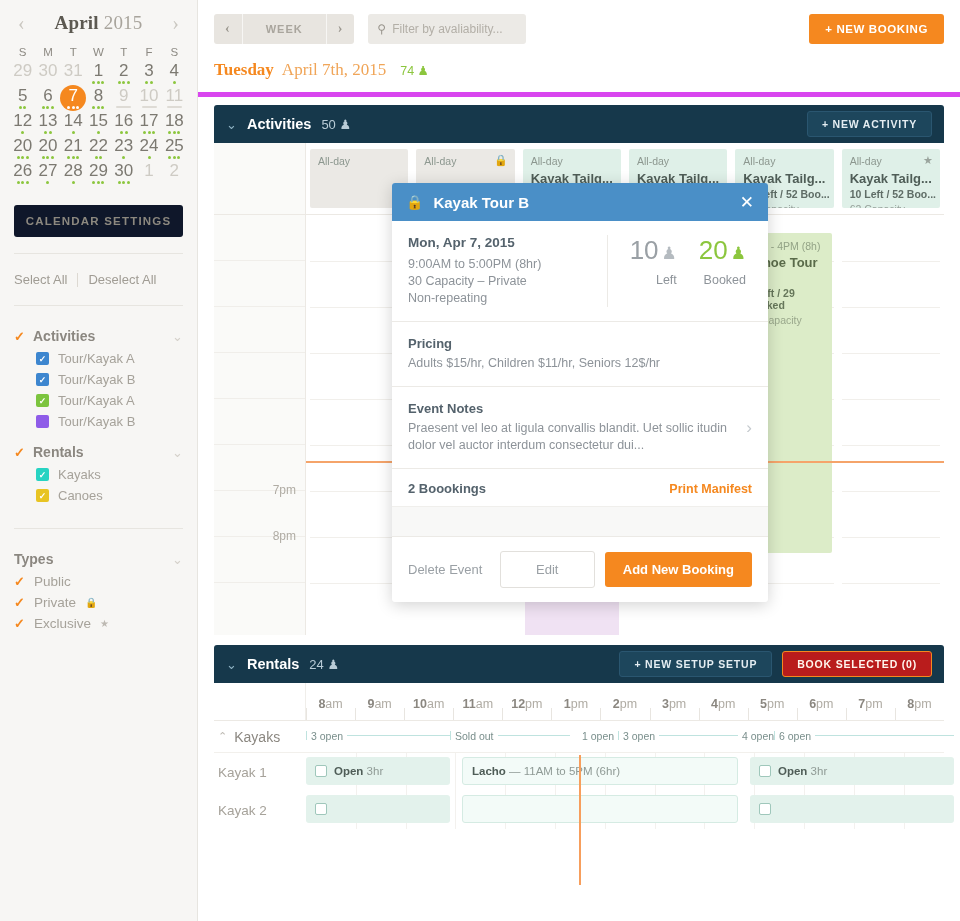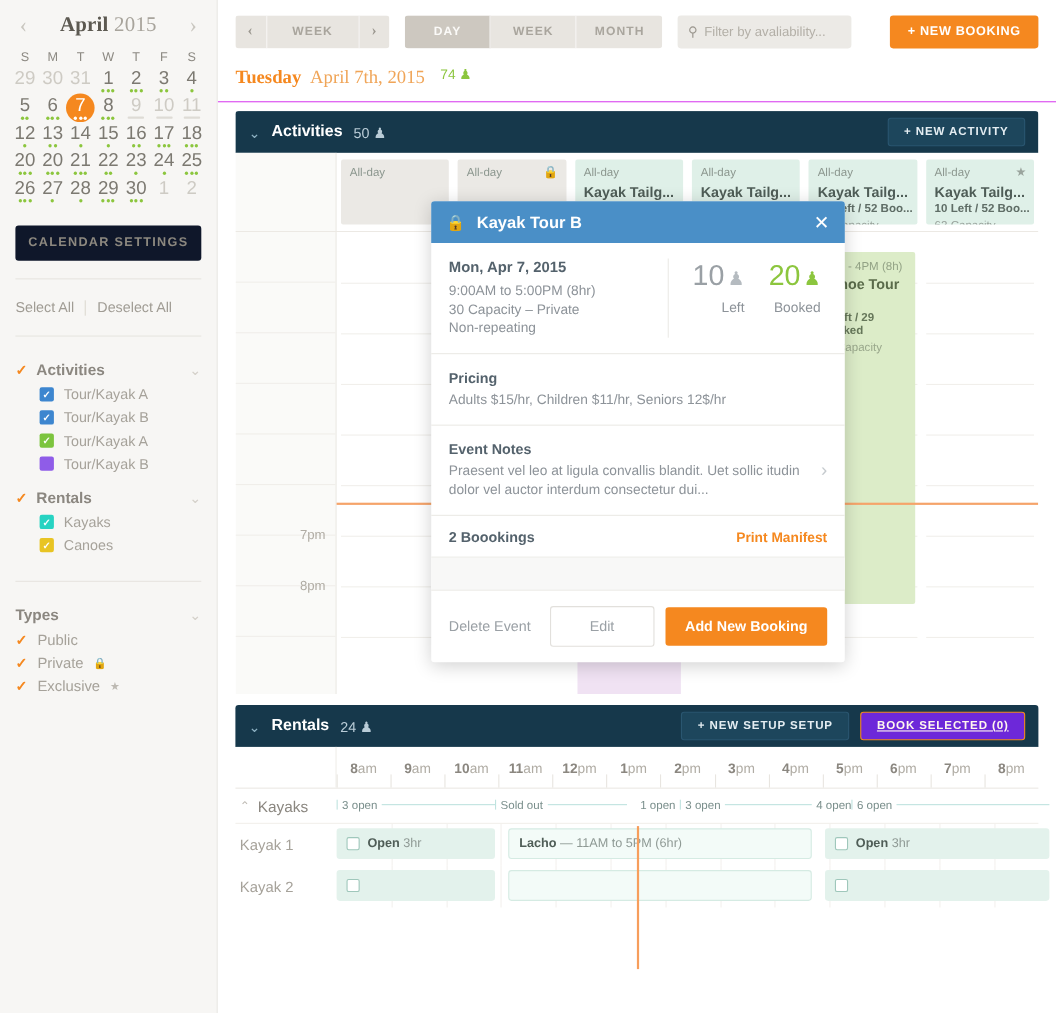--- a/index.html
+++ b/index.html
@@ -115,41 +115,41 @@
     border:none; background:transparent; outline:none; width:100%;
     font-size:12px; color:#8c887f; font-family:"Liberation Sans", sans-serif;
   }
   .search-inp::placeholder { color:#b3afa7; }
   .btn-new-booking {
     background:#f5881f; color:#fff; border:none; cursor:pointer;
     font-size:11.5px; letter-spacing:.6px; font-weight:700;
     height:30px; padding:0 16px; border-radius:3px; margin-left:auto;
   }
 
-  .day-head { padding: 4px 16px 12px 16px; display:flex; align-items:flex-start; gap:8px;
-    border-bottom:1px solid #d946ef; margin: 0 0 0 0;}
+  .day-head { padding: 4px 16px 12px 16px; display:flex; align-items:center; gap:8px;
+    border-bottom:5px solid #d946ef; margin: 0 0 0 0;}
   .dh-dow { font-family:"Liberation Serif",serif; font-weight:700; font-size:17px; color:#f5881f; }
   .dh-date { font-family:"Liberation Serif",serif; font-size:17px; color:#f0a558; }
   .dh-cnt { font-size:12.5px; color:#8cc63e; margin-left:6px; }
 
   .panel { margin: 8px 16px 0 16px; border-radius:3px 3px 0 0; overflow:hidden; }
   .panel-head {
     background:#16384b; height:38px; display:flex; align-items:center;
     padding: 0 12px; gap:10px;
   }
   .ph-chev { color:#8fb3c4; font-size:13px; cursor:pointer; }
   .ph-title { color:#fff; font-size:14.5px; font-weight:700; }
   .ph-cnt { color:#b9ccd7; font-size:13px; }
   .ph-spacer { flex:1; }
   .ph-btn {
     background:#1d465c; color:#e4edf2; border:1px solid #2a5670; cursor:pointer;
     font-size:10.5px; letter-spacing:.8px; font-weight:700; height:26px;
     padding:0 14px; border-radius:3px;
   }
-  .ph-btn.orange { background:#6d28d9; border-color:#f5881f; color:#fff6ee;text-decoration:underline; }
+  .ph-btn.orange { background:#b91c1c; border-color:#f5881f; color:#fff6ee; }
 
   .allday-row {
     display:flex; background:#fff; border-bottom:1px solid #ece9e4;
     height:72px; align-items:stretch;
   }
   .time-gutter { width:92px; flex:0 0 92px; background:#fafaf8; border-right:1px solid #ece9e4; }
   .allday-cols { flex:1; display:flex; gap:8px; padding:6px 4px 6px 4px; }
   .ad-card {
     flex:1; background:#e3f2ec; border-radius:2px; padding:6px 8px; position:relative;
     min-width:0; overflow:hidden; cursor:pointer;
@@ -625,25 +625,20 @@
   </aside>
 
   <section class="main">
 
     <div class="toolbar">
       <div class="btn-grp">
         <button class="tb-btn arrow">‹</button>
         <button class="tb-btn today">WEEK</button>
         <button class="tb-btn arrow">›</button>
       </div>
-      <div class="btn-grp" id="views">
-          <button class="tb-btn view active">DAY</button>
-          <button class="tb-btn view">WEEK</button>
-          <button class="tb-btn view">MONTH</button>
-        </div>
       <div class="search-wrap">
         <span class="search-ico">⚲</span>
         <input class="search-inp" type="text" placeholder="Filter by avaliability..." style="">
       </div>
       <button class="btn-new-booking">+ NEW BOOKING</button>
     </div>
 
     <div class="day-head">
       <span class="dh-dow">Tuesday</span>
       <span class="dh-date">April 7th, 2015</span>

